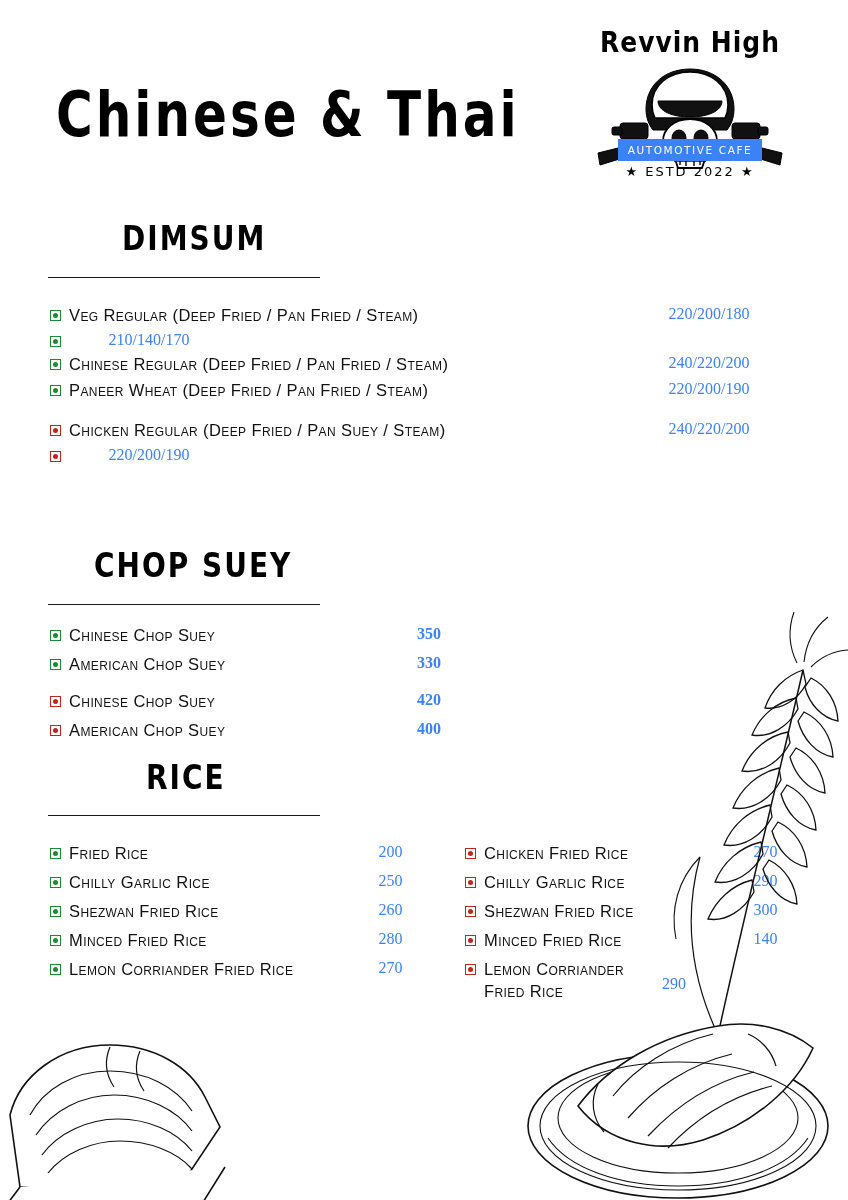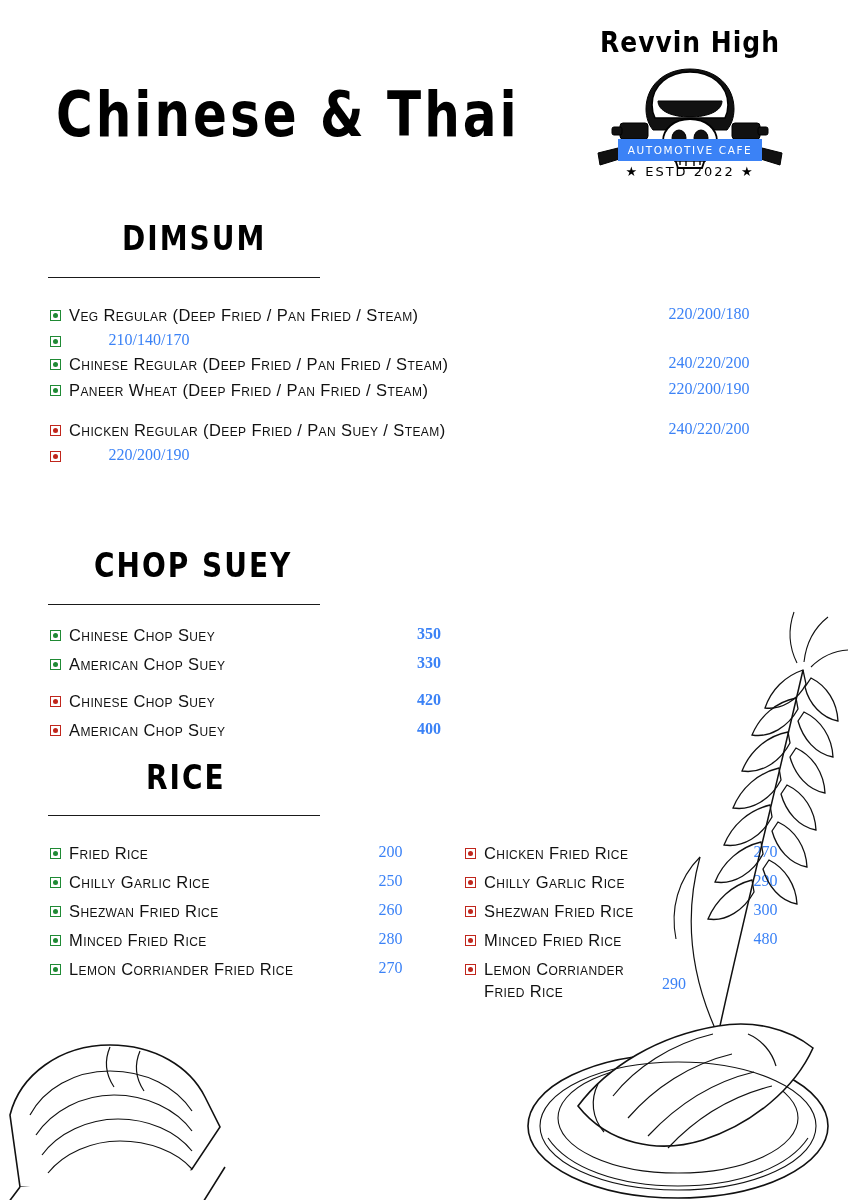--- a/index.html
+++ b/index.html
@@ -339,21 +339,21 @@
       <span class="item-price">290</span>
     </div>
     <div class="row">
       <span class="marker nonveg"></span>
       <span class="item-name">Shezwan Fried Rice</span>
       <span class="item-price">300</span>
     </div>
     <div class="row">
       <span class="marker nonveg"></span>
       <span class="item-name">Minced Fried Rice</span>
-      <span class="item-price">480</span>
+      <span class="item-price">140</span>
     </div>
     <div class="row two-line">
       <span class="marker nonveg"></span>
       <span class="item-name" style="width:150px">Lemon Corriander Fried Rice</span>
       <span class="item-price">290</span>
     </div>
   </div>
 
   <div class="art art-wheat">
     <svg width="290" height="520" viewBox="0 0 290 520" xmlns="http://www.w3.org/2000/svg">

